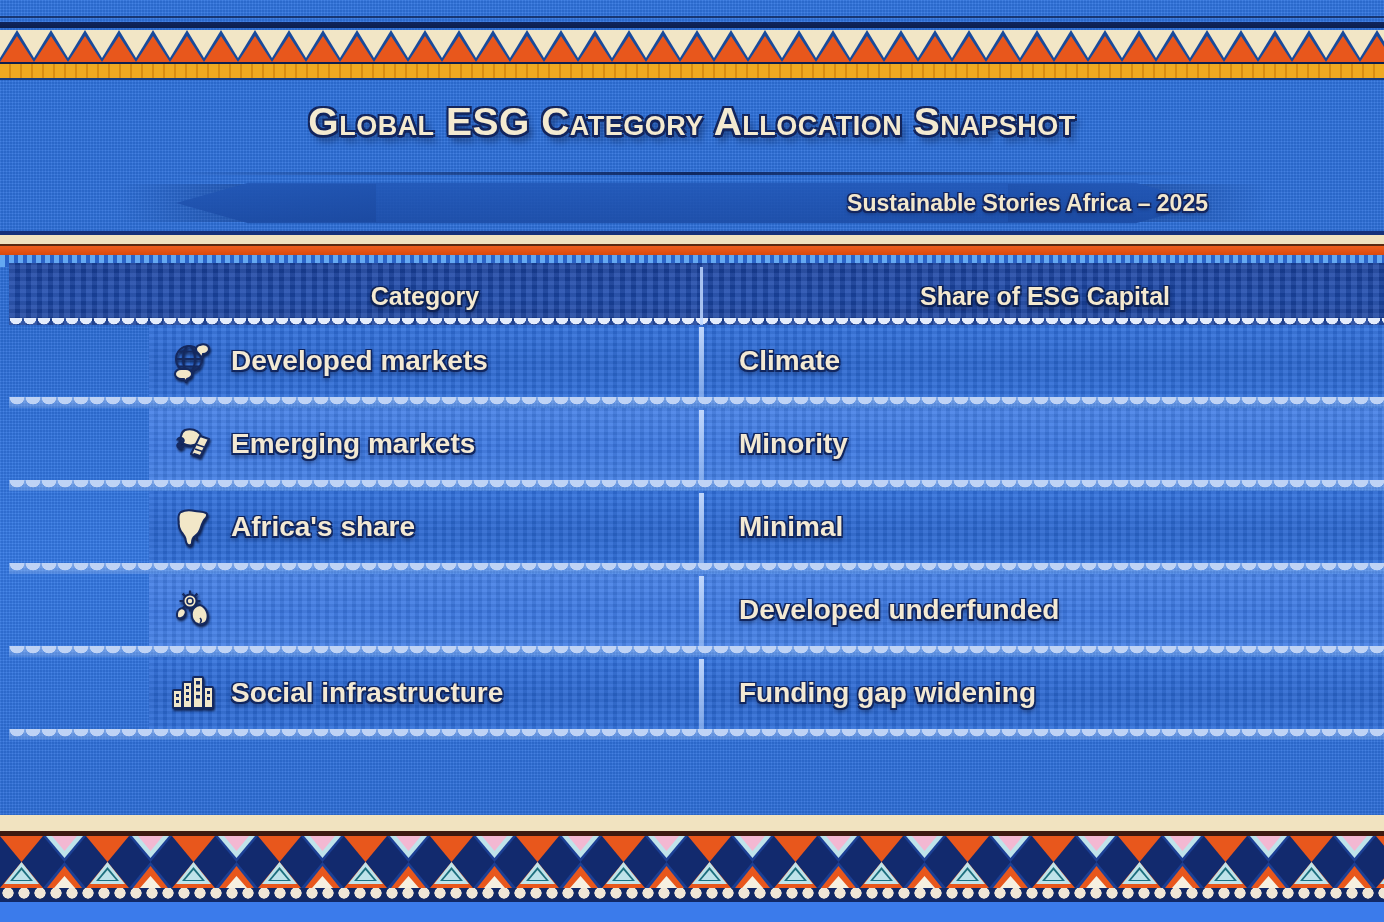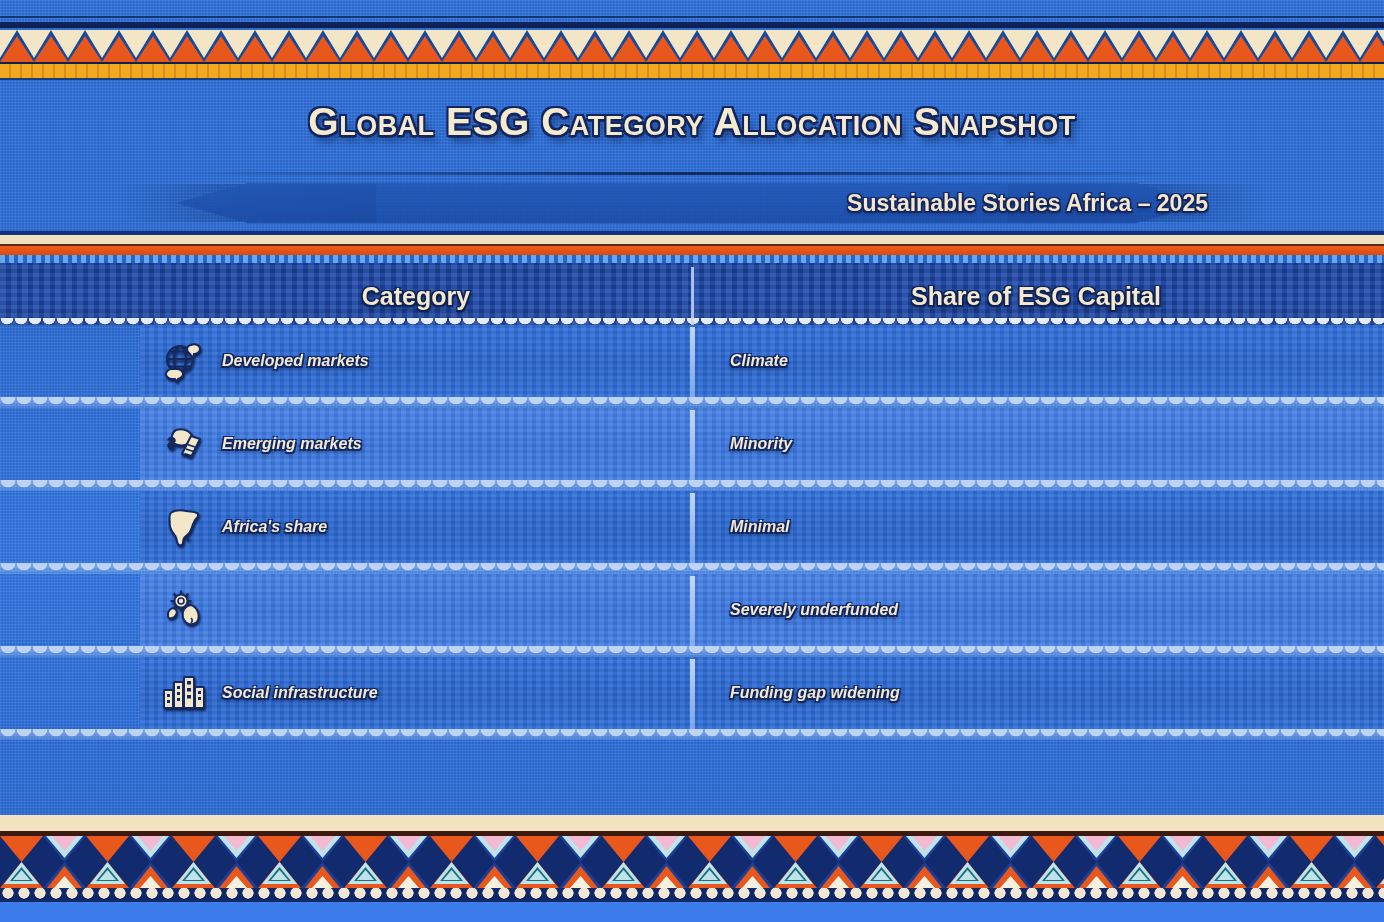--- a/index.html
+++ b/index.html
@@ -95,21 +95,21 @@
   .md-navy{position:absolute;left:0;top:0;width:1384px;height:4px;background:#14307a;}
   .md-cream{position:absolute;left:0;top:4px;width:1384px;height:9px;background:#f0e2bf;}
   .md-dark{position:absolute;left:0;top:13px;width:1384px;height:2px;background:#5a2a12;}
   .md-orange{position:absolute;left:0;top:15px;width:1384px;height:9px;background:linear-gradient(180deg,#ef5f1d,#d9490f);}
   .md-beads{
     position:absolute;left:0;top:24px;width:1384px;height:12px;
     background:repeating-linear-gradient(90deg,#64a8f2 0 5px,#2a63c8 5px 9px);
   }
 
   
-  #esg-table{position:absolute;left:0;top:263px;width:1228px;}
+  #esg-table{position:absolute;left:9px;top:263px;width:1228px;}
   #table-header{
     position:relative;height:62px;width:1384px;
     background:linear-gradient(180deg,#1b43a0 0%,#1c4aae 55%,#1a4098 100%);
   }
   #table-header::before{
     content:"";position:absolute;inset:0;
     background:repeating-linear-gradient(90deg,rgba(255,255,255,.07) 0 6px,rgba(0,0,0,.09) 6px 11px),
                repeating-linear-gradient(0deg,rgba(255,255,255,.05) 0 4px,rgba(0,0,0,.07) 4px 8px);
   }
   .head-scallop{
@@ -152,26 +152,25 @@
   }
   .cell-cat{
     position:absolute;left:160px;top:0;height:72px;
     display:flex;align-items:center;gap:14px;z-index:3;
   }
   .cell-val{
     position:absolute;left:730px;top:0;height:72px;
     display:flex;align-items:center;z-index:3;
   }
   .cat-label,.val-label{
-    font-size:16px;font-weight:bold;color:#f3e9d3;
+    font-size:28px;font-weight:bold;color:#f3e9d3;
     text-shadow:-1.5px -1.5px 0 #11265e,1.5px -1.5px 0 #11265e,
                 -1.5px 1.5px 0 #11265e,1.5px 1.5px 0 #11265e,
                  0 3px 5px rgba(6,16,46,.7);
     white-space:nowrap;
-    font-style:italic;
   }
   .row-icon{width:48px;height:44px;display:block;flex:0 0 auto;}
   .row-icon svg{display:block;width:48px;height:44px;
     filter:drop-shadow(1.5px 2px 1px rgba(8,20,55,.85));}
 
   
   #bottom-border{position:absolute;left:0;top:815px;width:1384px;height:107px;}
   .bb-cream{position:absolute;left:0;top:0;width:1384px;height:16px;background:#f1e3c0;}
   .bb-dark{position:absolute;left:0;top:16px;width:1384px;height:5px;background:#3c1a10;}
   .bb-pattern{position:absolute;left:0;top:21px;width:1384px;height:52px;background:#122a6e;overflow:hidden;}
@@ -381,21 +380,21 @@
        <circle cx="21" cy="13" r="3" fill="none" stroke-width="1.6"></circle>
        <path d="M21 2.5v4M21 19.5v4M10.5 13h4M27.5 13h4M13.6 5.6l2.8 2.8M25.6 17.6l2.8 2.8M28.4 5.6l-2.8 2.8M16.4 17.6l-2.8 2.8" stroke-width="2.2"></path>
        <path d="M8 26c0-4 4-7 7-5 2 1.4 2 4.4.6 6.4C14 30 10.4 31 8.6 29.4 7.8 28.6 8 27.2 8 26z"></path>
        <path d="M31 17c6 2 9 9 7 15-1 3-5 5-9 4-5-1.4-7-7-6-12 .5-3 3-6 8-7z"></path>
        <path d="M31 35c1.5-1.5 1.5-3.5 0-5" fill="none" stroke-width="1.6"></path>
      </g>
               </svg>
             </span>
      </div>
      <div class="cell-val">
-       <span class="val-label">Severely underfunded</span>
+       <span class="val-label">Developed underfunded</span>
      </div>
      <div class="divider"></div>
         </div>
         <div class="row">
           <div class="rowbg"></div>
      <div class="vline"></div>
      <div class="cell-cat">
        <span class="row-icon">
               <svg viewBox="0 0 48 44">
                 <g fill="#f2e7c8" stroke="#15295f" stroke-width="2" stroke-linejoin="round">

